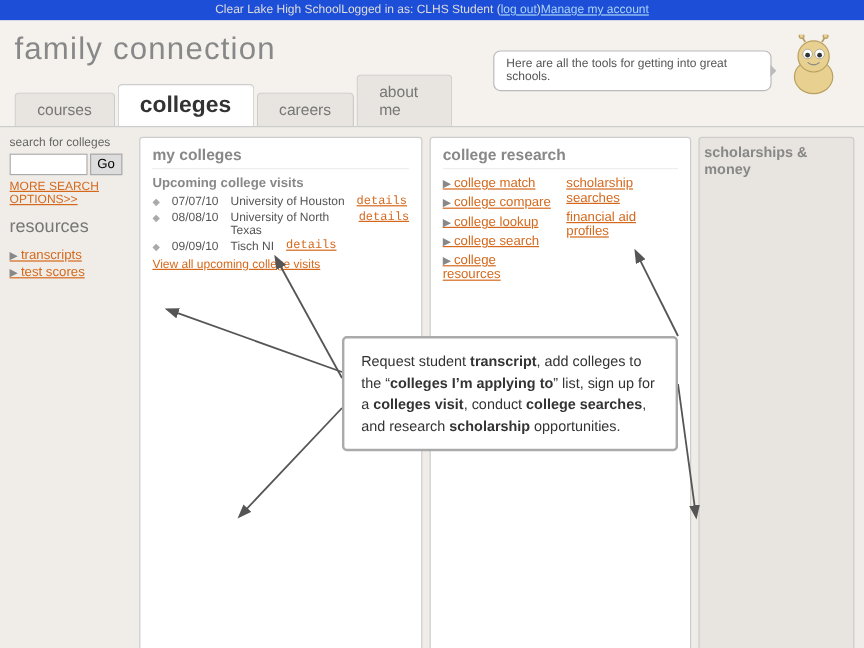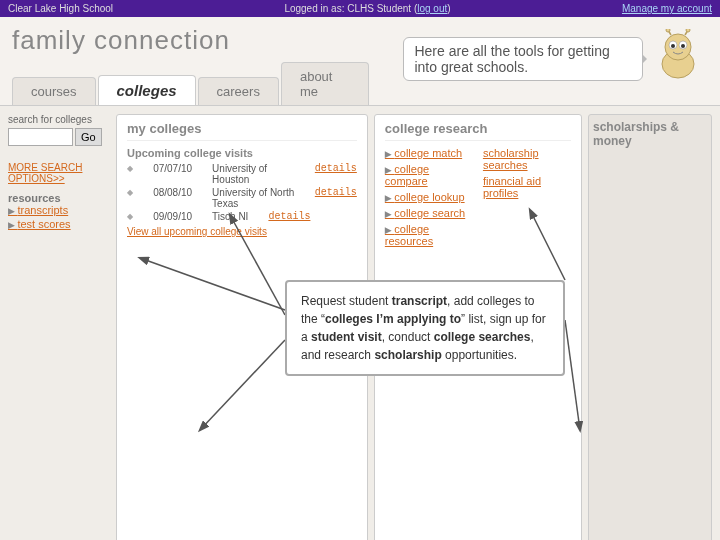--- a/index.html
+++ b/index.html
@@ -1,25 +1,25 @@
 <!DOCTYPE html>
 <html><head>
   <meta charset="utf-8">
   <style>
     * { margin: 0; padding: 0; box-sizing: border-box; }
     body { font-family: Arial, sans-serif; font-size: 12px; background: #f0ede8; width: 720px; height: 540px; overflow: hidden; position: relative; }
 
     
     #top-bar {
-      background: #4c1d95;
+      background: #1d4ed8;
       color: #ddd;
       font-size: 10px;
       padding: 3px 8px;
       display: flex;
-      justify-content: space-between;
+      justify-content: center;
       align-items: center;
     }
     #top-bar a { color: #aad4f5; text-decoration: underline; }
 
     
     #header {
       background: #f5f2ee;
       padding: 8px 12px 0 12px;
       display: flex;
       align-items: flex-start;
@@ -50,32 +50,31 @@
       border: 1px solid #ccc;
       border-bottom: none;
       cursor: pointer;
       border-radius: 4px 4px 0 0;
       margin-right: 2px;
     }
     .nav-tab.active {
       background: #fff;
       color: #333;
       font-weight: bold;
-      font-size: 15px;
+      font-size: 19px;
       z-index: 2;
-      font-style: italic;
     }
 
     
     #speech-bubble {
       background: #fff;
       border: 1px solid #bbb;
       border-radius: 6px;
       padding: 5px 10px;
-      font-size: 14px;
+      font-size: 10px;
       color: #555;
       max-width: 240px;
       position: relative;
       margin-top: 8px;
       margin-left: 32px;
     }
     #speech-bubble::after {
       content: '';
       position: absolute;
       right: -10px;
@@ -111,42 +110,42 @@
 
     
     #sidebar {
       width: 100px;
       flex-shrink: 0;
     }
     #search-box {
       display: flex;
       flex-direction: column;
       gap: 3px;
-      margin-bottom: 16px;
+      margin-bottom: 4px;
     }
     #search-label { font-size: 10px; color: #666; }
     #search-row { display: flex; gap: 2px; }
     #search-input {
       border: 1px solid #aaa;
       width: 65px;
       padding: 2px 4px;
       font-size: 11px;
     }
     #search-btn {
       background: #ddd;
       border: 1px solid #aaa;
       padding: 2px 5px;
       font-size: 11px;
       cursor: pointer;
     }
     #more-link { font-size: 10px; color: #888; margin-bottom: 8px; }
     #more-link a { color: #d4691e; text-decoration: underline; }
 
     #resources-section { margin-top: 4px; }
-    #resources-title { font-size: 11px; color: #777; font-weight: bold; margin-bottom: 0; }
+    #resources-title { font-size: 15px; color: #777; font-weight: normal; margin-bottom: 10px; }
     .sidebar-link { font-size: 11px; color: #d4691e; text-decoration: underline; cursor: pointer; display: block; margin-bottom: 2px; }
     .sidebar-link::before { content: '▶ '; font-size: 9px; color: #888; }
 
     
     #content {
       flex: 1;
       display: flex;
       gap: 6px;
     }
 
@@ -170,21 +169,21 @@
     #my-colleges {
       display: flex;
       gap: 10px;
     }
     #my-colleges-left { flex: 1; }
     #my-colleges-right { flex: 1; }
     .college-link { font-size: 11px; color: #d4691e; text-decoration: underline; cursor: pointer; display: block; margin-bottom: 3px; }
     .college-link::before { content: '▶ '; font-size: 9px; color: #888; }
 
     #upcoming-title { font-size: 11px; color: #888; font-weight: bold; margin-bottom: 4px; }
-    .visit-item { font-size: 10px; color: #555; margin-bottom: 2px; display: flex; gap: 20px; }
+    .visit-item { font-size: 10px; color: #555; margin-bottom: 2px; display: flex; gap: 10px; }
     .visit-item::before { content: '◆'; color: #aaa; font-size: 8px; margin-top: 1px; }
     .visit-link { color: #d4691e; text-decoration: underline; cursor: pointer; font-family: Liberation Mono, monospace; }
     #view-all-link { font-size: 10px; color: #d4691e; text-decoration: underline; cursor: pointer; margin-top: 4px; display: block; }
 
     
     #college-research-body {
       display: flex;
       gap: 10px;
     }
     #research-left { flex: 1; }
@@ -353,21 +352,21 @@
     </div>
 
     <div id="scholarships-bar" class="section">
       <span>scholarships &amp; money</span>
     </div>
 
   </div>
 </div>
 
 <div id="tooltip-box">
-  <span>Request student </span><b>transcript</b><span>, add colleges to the “</span><b>colleges I’m applying to</b><span>” list, sign up for a </span><b>student visit</b><span>, conduct </span><b>college searches</b><span>, and research </span><b>scholarship</b><span> opportunities.</span>
+  <span>Request student </span><b>transcript</b><span>, add colleges to the “</span><b>colleges I’m applying to</b><span>” list, sign up for a </span><b>colleges visit</b><span>, conduct </span><b>college searches</b><span>, and research </span><b>scholarship</b><span> opportunities.</span>
 </div>
 
 <svg id="arrows-svg" xmlns="http://www.w3.org/2000/svg">
   <defs>
     <marker id="arrowhead" markerWidth="8" markerHeight="6" refX="6" refY="3" orient="auto">
       <polygon points="0 0, 8 3, 0 6" fill="#555"></polygon>
     </marker>
   </defs>
 
   <line x1="285" y1="310" x2="140" y2="258" stroke="#555" stroke-width="1.5" marker-end="url(#arrowhead)"></line>

